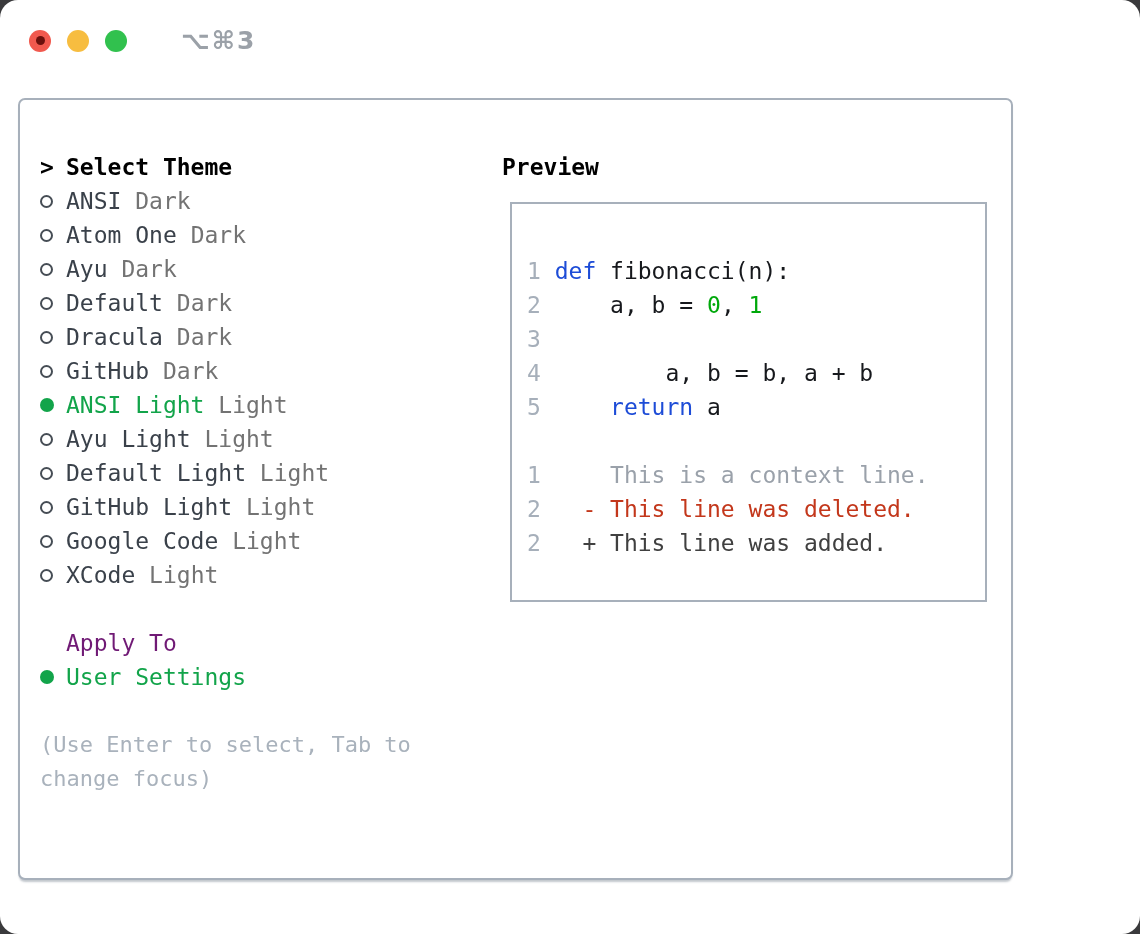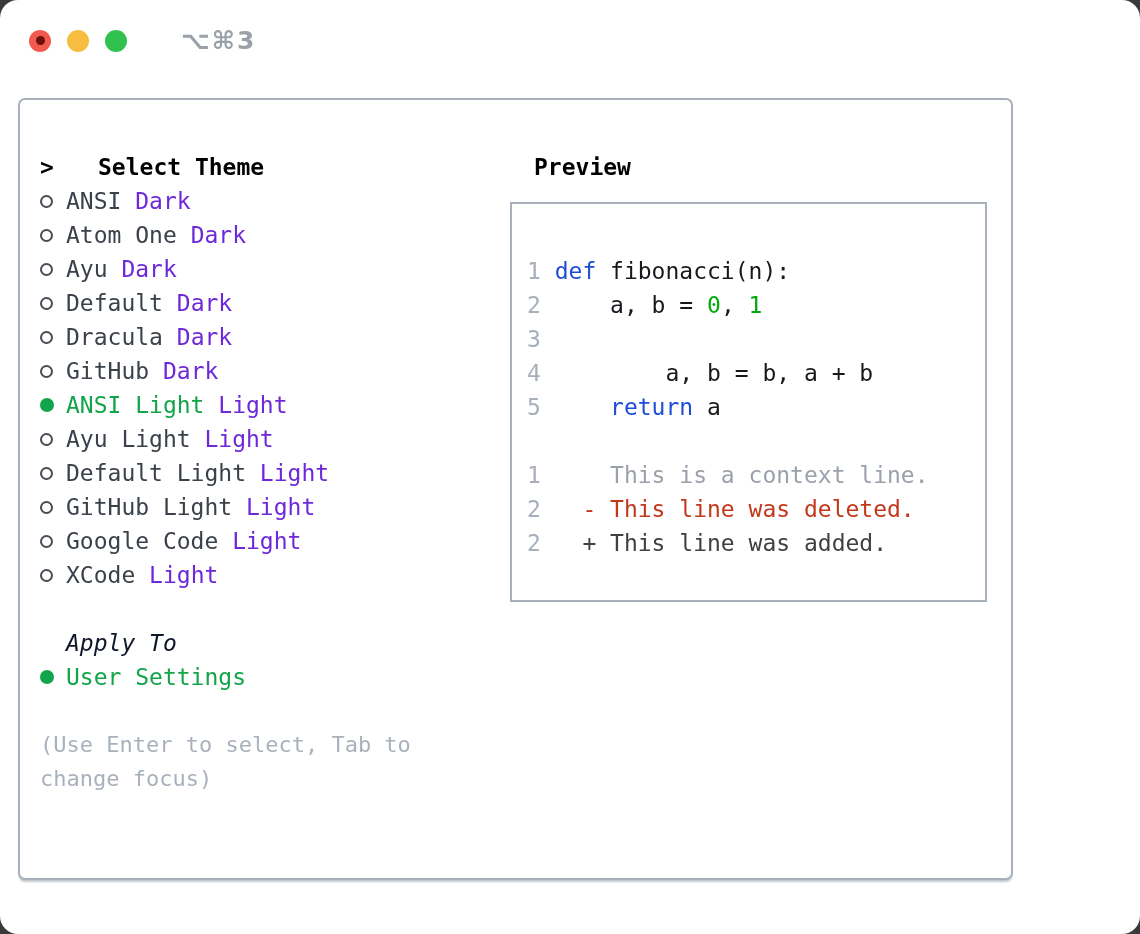--- a/index.html
+++ b/index.html
@@ -26,25 +26,25 @@
               box-shadow:0 3px 2px -1px rgba(120,130,145,0.45); }
 
   .row { height:34px; display:flex; align-items:center; font-size:23px; white-space:pre; }
   .left-col  { position:absolute; left:20px; top:50px; }
   .right-col { position:absolute; left:482px; top:50px;text-align:center; }
 
   .marker { width:26px; flex:0 0 26px; display:flex; align-items:center; }
   .circle { width:13px; height:13px; border-radius:50%; border:2px solid #464d55; }
   .circle.filled { width:14px; height:14px; border:none; background:#12a44a; }
   .prompt { font-weight:bold; color:#000; }
-  .header-text { font-weight:bold; color:#000;margin-left:32px; }
-  .subheader-text { color:#0f172a;font-style:italic; }
+  .header-text { font-weight:bold; color:#000; }
+  .subheader-text { color:#701a75; }
   .label { color:#3a414a; }
   .item.selected .label { color:#12a44a; }
-  .tag { color:#6d28d9;text-align:center; }
+  .tag { color:#737373;text-align:center; }
   .hint { width:30ch; font-size:22px; line-height:34px; color:#a9b2bc;
           white-space:pre-wrap; }
 
   
   .preview-box { position:absolute; left:490px; top:102px; width:477px; height:400px;
                  border:2px solid #a7b0bb; background:#fff; padding:50px 0 0 15px; }
   .code-row { height:34px; display:flex; align-items:center; font-size:23px; }
   .gutter { display:inline-block; width:1ch; margin-right:1ch; color:#a6afba; white-space:pre; }
   .code { white-space:pre; color:#16181c; }
   .tok-plain   { color:#16181c;text-align:center; }

